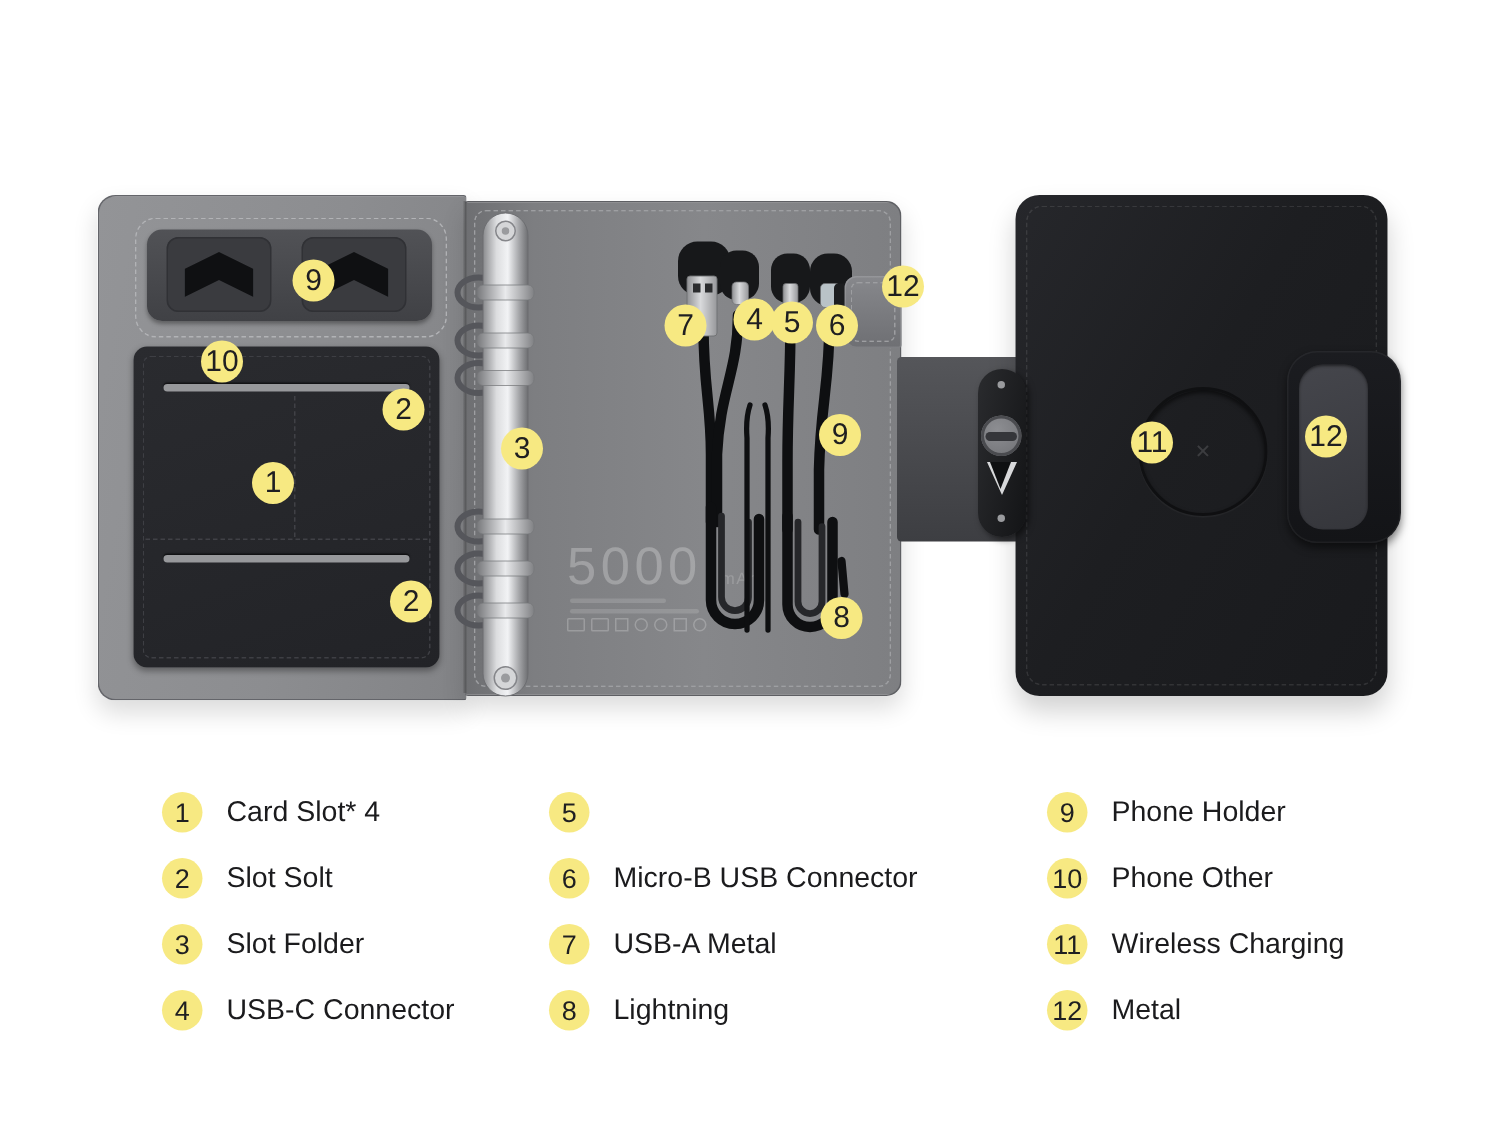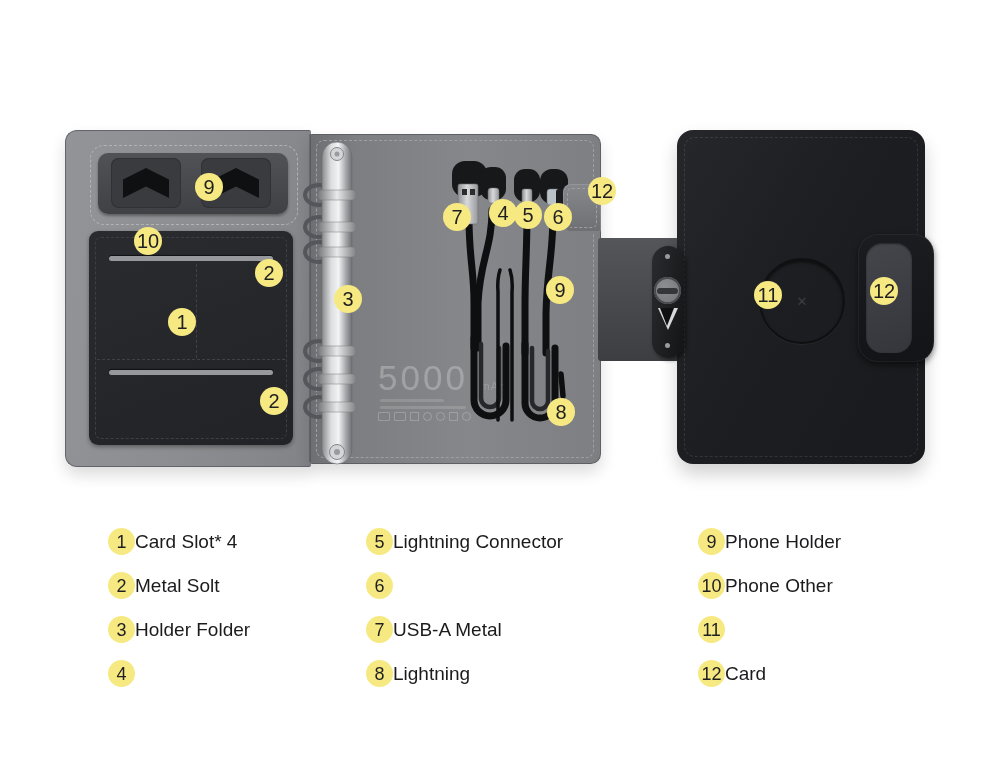--- a/index.html
+++ b/index.html
@@ -171,21 +171,21 @@
   
   .legend-col{position:absolute;z-index:9;}
   .lc1{left:108px;top:528px;} .lc2{left:366px;top:528px;} .lc3{left:698px;top:528px;}
   .legend-row{display:flex;align-items:center;height:27px;margin-bottom:17px;}
   .legend-badge{
     flex:0 0 27px;width:27px;height:27px;border-radius:50%;
     background:var(--badge-fill,#F7E982);color:var(--badge-text,#1F1F21);
     display:flex;align-items:center;justify-content:center;
     font-size:18px;font-weight:500;line-height:1;
   }
-  .legend-label{font-size:19px;color:var(--legend-text,#1B1B1D);white-space:nowrap;}
+  .legend-label{margin-left:16px;font-size:19px;color:var(--legend-text,#1B1B1D);white-space:nowrap;}
 
   svg{display:block;}
 </style>
 </head>
 <body>
 
 <div class="canvas">
 
   <div class="abs left-page">
     <div class="abs stitch-zone"></div>
@@ -351,37 +351,38 @@
   <div class="abs callout pc13">2</div>
   <div class="abs callout pc14">8</div>
 
   <div class="legend-col lc1">
     <div class="legend-row">
       <div class="legend-badge">1</div>
       <div class="legend-label">Card Slot* 4</div>
     </div>
     <div class="legend-row">
       <div class="legend-badge">2</div>
-      <div class="legend-label">Metal Solt</div>
+      <div class="legend-label">Slot Solt</div>
     </div>
     <div class="legend-row">
       <div class="legend-badge">3</div>
-      <div class="legend-label">Holder Folder</div>
+      <div class="legend-label">Slot Folder</div>
     </div>
     <div class="legend-row">
       <div class="legend-badge">4</div>
+      <div class="legend-label">USB-C Connector</div>
     </div>
   </div>
   <div class="legend-col lc2">
     <div class="legend-row">
       <div class="legend-badge">5</div>
-      <div class="legend-label">Lightning Connector</div>
     </div>
     <div class="legend-row">
       <div class="legend-badge">6</div>
+      <div class="legend-label">Micro-B USB Connector</div>
     </div>
     <div class="legend-row">
       <div class="legend-badge">7</div>
       <div class="legend-label">USB-A Metal</div>
     </div>
     <div class="legend-row">
       <div class="legend-badge">8</div>
       <div class="legend-label">Lightning</div>
     </div>
   </div>
@@ -389,20 +390,21 @@
     <div class="legend-row">
       <div class="legend-badge">9</div>
       <div class="legend-label">Phone Holder</div>
     </div>
     <div class="legend-row">
       <div class="legend-badge">10</div>
       <div class="legend-label">Phone Other</div>
     </div>
     <div class="legend-row">
       <div class="legend-badge">11</div>
+      <div class="legend-label">Wireless Charging</div>
     </div>
     <div class="legend-row">
       <div class="legend-badge">12</div>
-      <div class="legend-label">Card</div>
+      <div class="legend-label">Metal</div>
     </div>
   </div>
 
 </div>
 
 </body></html>

